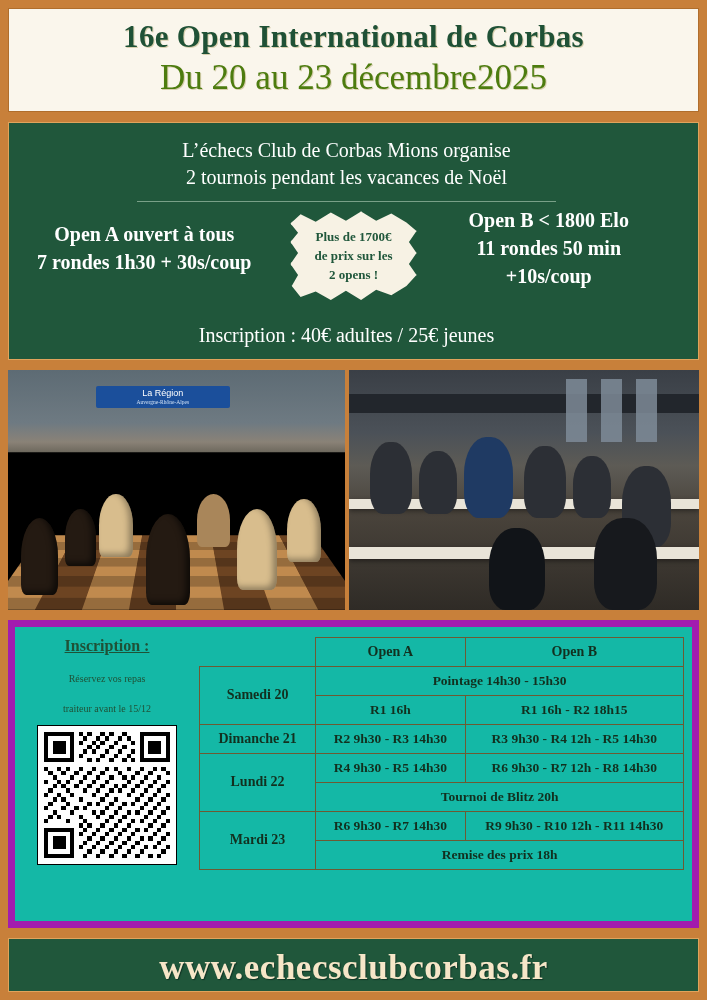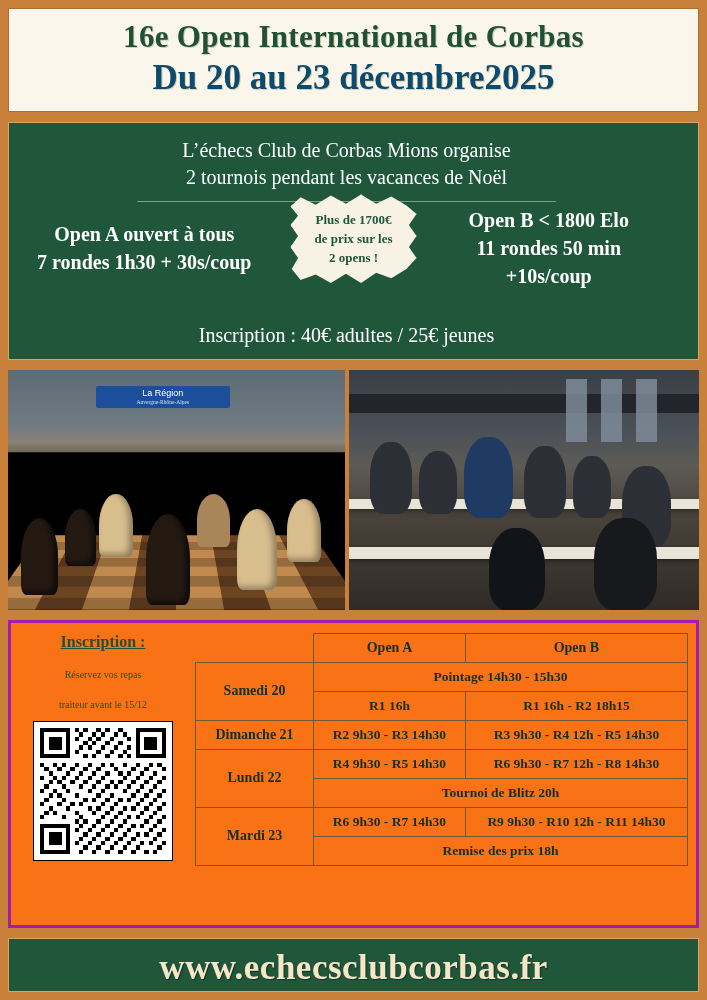--- a/index.html
+++ b/index.html
@@ -34,22 +34,22 @@
   .header .line1 {
     font-size: 31px;
     font-weight: bold;
     color: #1f5136;
     letter-spacing: 0.3px;
     line-height: 1.15;
     text-shadow: 1px 1px 0 #d8cfae;
   }
   .header .line2 {
     font-size: 35px;
-    font-weight: bold;
-    color: #0c4a6e;
+    font-weight: normal;
+    color: #4d7c0f;
     line-height: 1.2;
     margin-top: 2px;
     text-shadow: 1px 1px 0 #d8cfae;
   }
 
   
   .infoblock {
     background: #20573b;
     border: 1px solid #e0a35c;
     color: #ffffff;
@@ -81,21 +81,21 @@
     width: 39%;
     text-align: center;
     font-size: 20px;
     line-height: 1.4;
   }
   .open-col .title { display: block; }
   .burst {
     position: absolute;
     left: 50%;
     transform: translateX(-50%);
-    top: 71px;
+    top: 88px;
     width: 126px; height: 92px;
     background: #f7f2e4;
     color: #20573b;
     display: flex;
     align-items: center;
     justify-content: center;
     text-align: center;
     font-size: 13px;
     font-weight: bold;
     line-height: 1.45;
@@ -191,22 +191,22 @@
     box-shadow: 0 2px 5px rgba(0,0,0,.45);
   }
   .person {
     position: absolute;
     border-radius: 45% 45% 30% 30%;
     background: #2c2f35;
   }
 
   
   .schedule {
-    background: #f97316;
-    border: 3px solid #a21caf;
+    background: #14b8a6;
+    border: 7px solid #a21caf;
     flex: 1 1 auto;
     display: flex;
     padding: 8px 8px 8px 8px;
     gap: 8px;
     min-height: 0;
   }
   .sched-left {
     width: 168px;
     flex: 0 0 168px;
     text-align: center;

